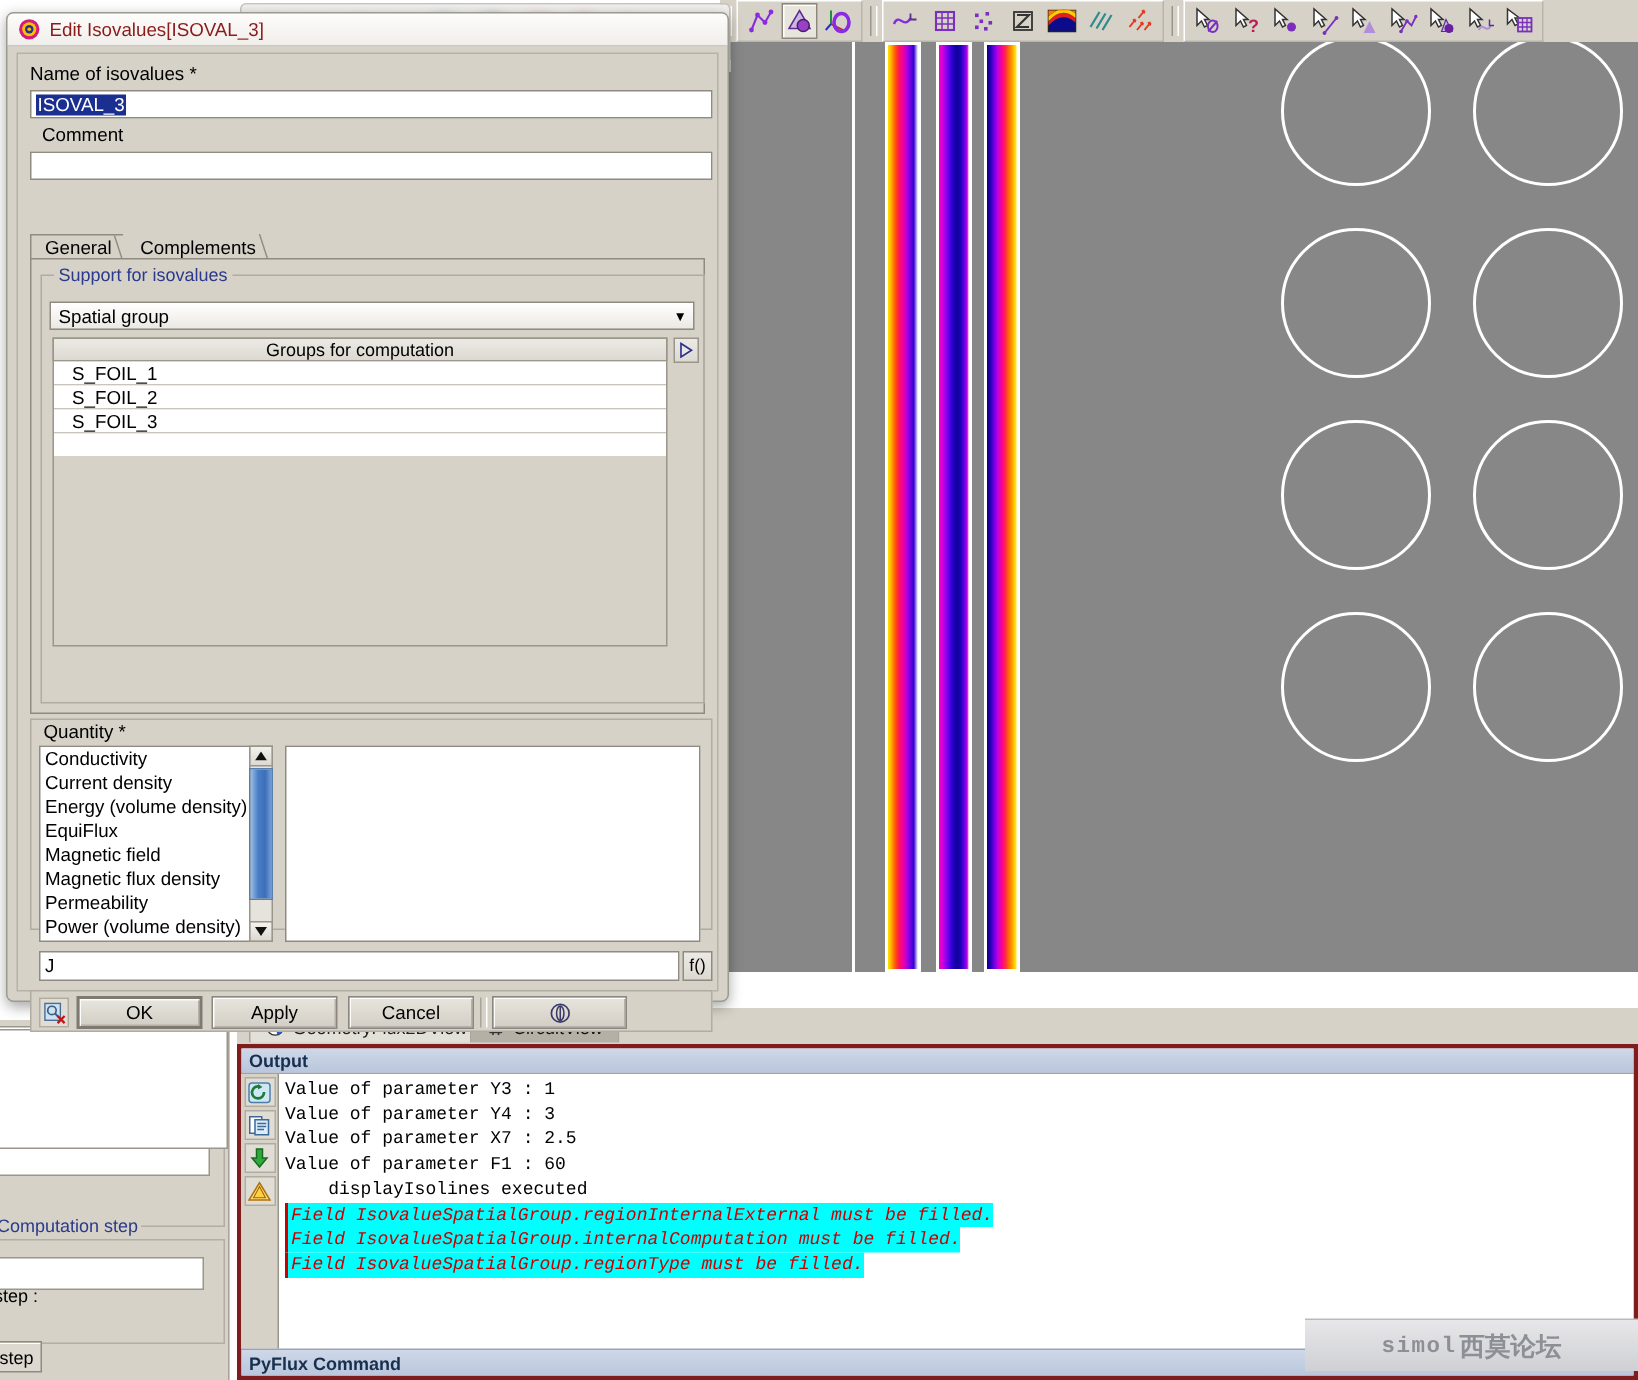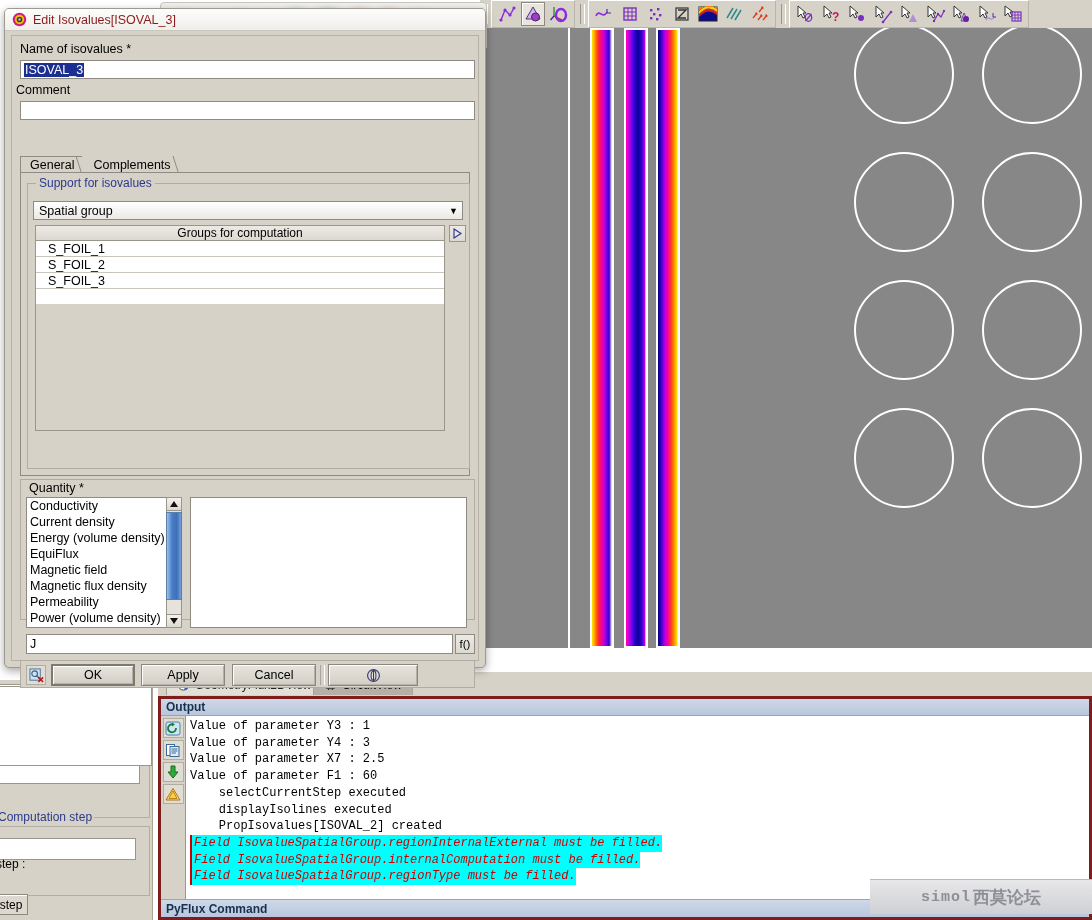--- a/index.html
+++ b/index.html
@@ -437,23 +437,21 @@
               <polygon points="8,1.5 15,13 1,13" fill="#ffe07a" stroke="#b07010" stroke-width="1"></polygon>
               <polygon points="8,4 12,11.5 4,11.5" fill="#ffd040" stroke="#a06000" stroke-width=".7"></polygon>
             </svg>
           </div>
         </div>
         <div id="outtext">
             <div class="oline-wrap"><span class="oline">Value of parameter Y3 : 1</span></div>
             <div class="oline-wrap"><span class="oline">Value of parameter Y4 : 3</span></div>
             <div class="oline-wrap"><span class="oline">Value of parameter X7 : 2.5</span></div>
             <div class="oline-wrap"><span class="oline">Value of parameter F1 : 60</span></div>
-            <div class="oline-wrap"><span class="oline">    selectCurrentStep executed</span></div>
             <div class="oline-wrap"><span class="oline">    displayIsolines executed</span></div>
-            <div class="oline-wrap"><span class="oline">    PropIsovalues[ISOVAL_2] created</span></div>
             <div class="oline-wrap"><span class="oline err">Field IsovalueSpatialGroup.regionInternalExternal must be filled.</span></div>
             <div class="oline-wrap"><span class="oline err">Field IsovalueSpatialGroup.internalComputation must be filled.</span></div>
             <div class="oline-wrap"><span class="oline err">Field IsovalueSpatialGroup.regionType must be filled.</span></div>
           </div>
       </div>
       <div id="pyflux">PyFlux Command</div>
     </div>
   </div>
 
   <div id="blurwin">
@@ -482,21 +480,21 @@
       <span class="ttxt">Edit Isovalues[ISOVAL_3]</span>
     </div>
 
     <div id="dlg-body">
 
       <div class="fld-label abs" style="left:8px;top:6px;">Name of isovalues *</div>
       <div class="txtinput abs" style="left:8px;top:24px;width:455px;height:19px;">
         <span class="sel-text">ISOVAL_3</span>
       </div>
 
-      <div class="fld-label abs" style="left:4px;top:47px;">Comment</div>
+      <div class="fld-label abs" style="left:16px;top:47px;">Comment</div>
       <div class="txtinput abs" style="left:8px;top:65px;width:455px;height:19px;">
         <span></span>
       </div>
 
       <div id="tabrow">
         <div class="dtab sel" style="border-left:1px solid #8f8b83;background:#d6d2c8;">
           <span>General</span>
           <span class="skew"></span>
         </div>
         <div class="dtab" style="margin-left:2px;">

